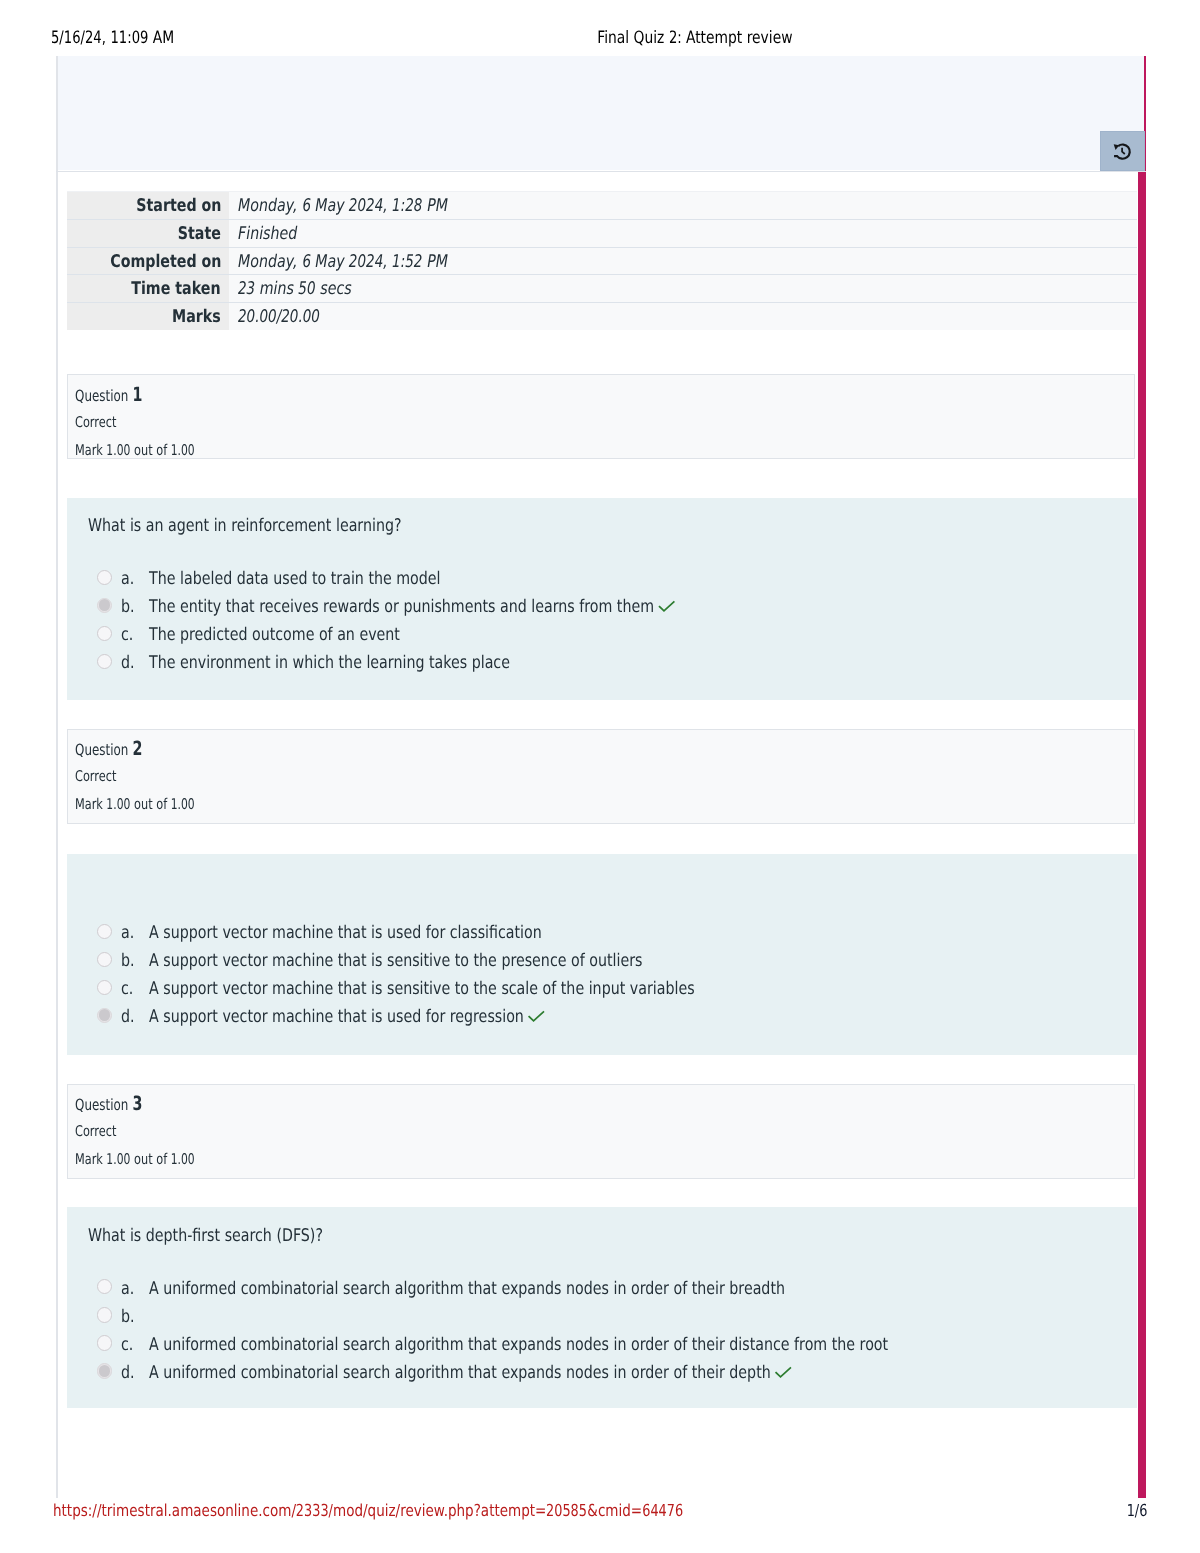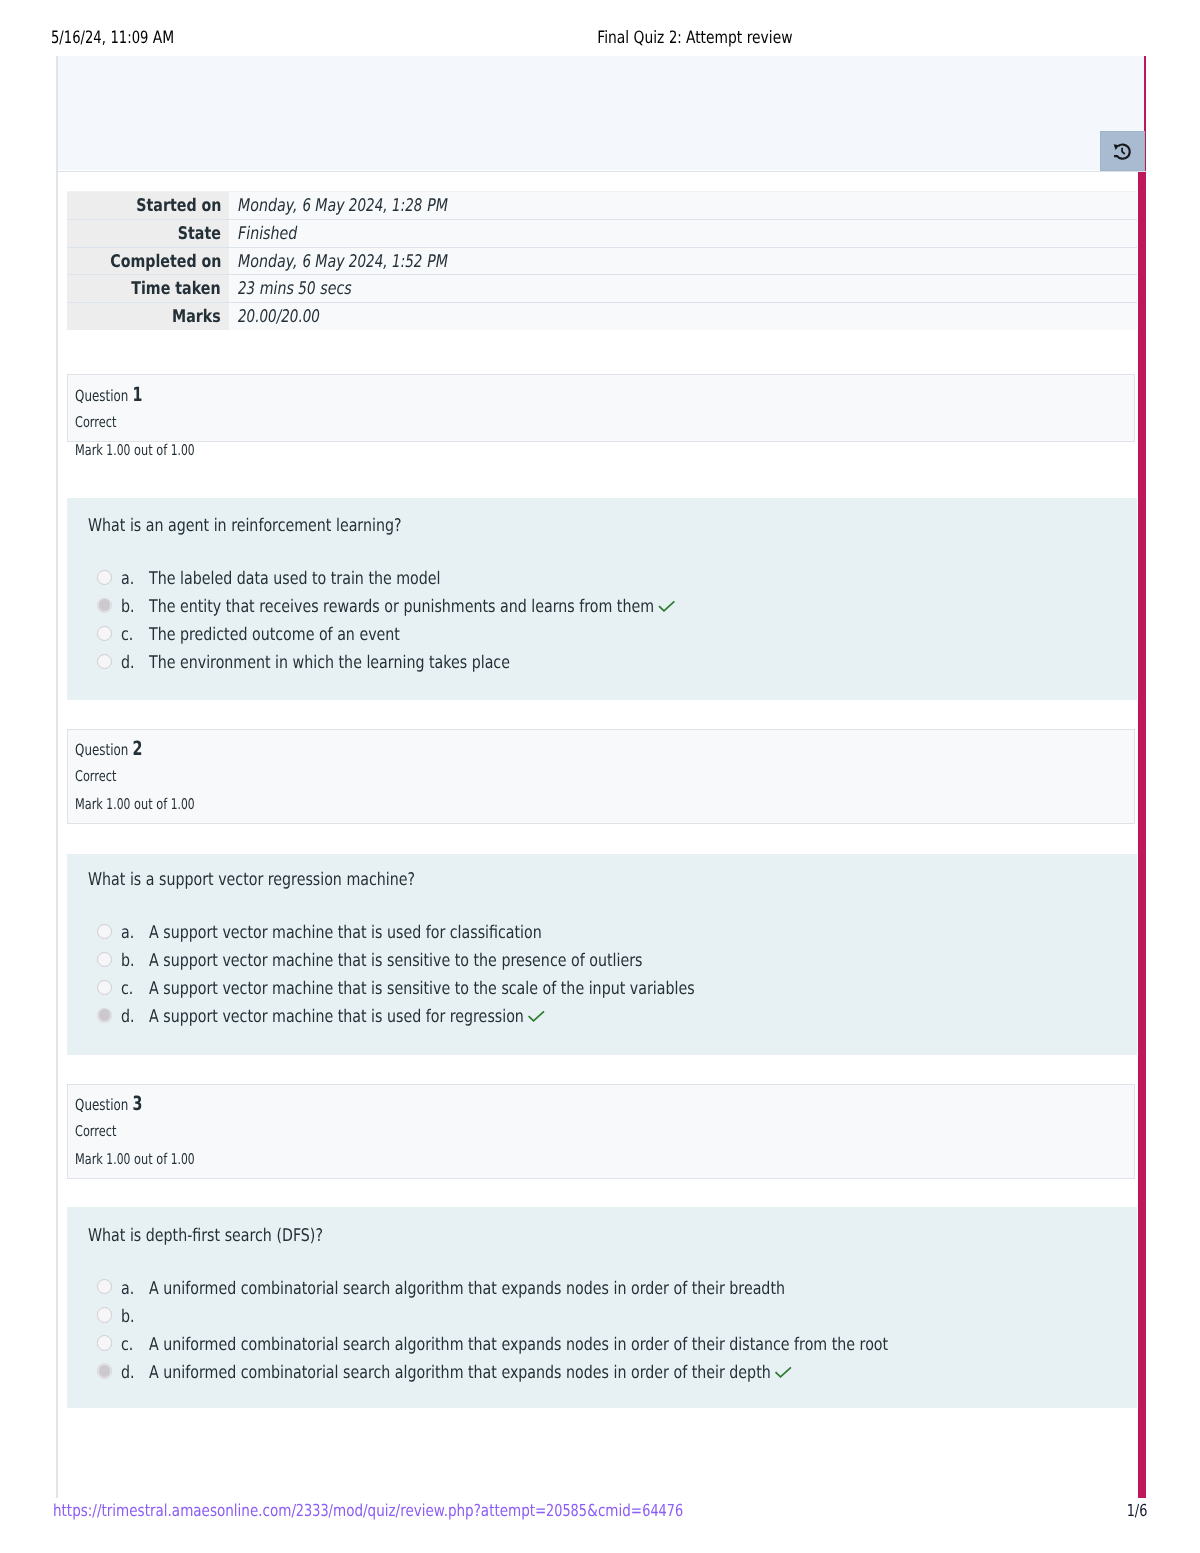--- a/index.html
+++ b/index.html
@@ -14,21 +14,21 @@
   .page { position:relative; width:1200px; height:1553px; overflow:hidden; }
   
   .sq { display:inline-block; transform:scaleX(0.815); transform-origin:left center; white-space:nowrap; }
   .sqc { display:inline-block; transform:scaleX(0.815); transform-origin:center center; white-space:nowrap; }
   .sqr { display:inline-block; transform:scaleX(0.815); transform-origin:right center; white-space:nowrap; }
   .num { display:inline-block; transform:scaleX(0.95); transform-origin:left center; }
 
   
   .ph-date { position:absolute; left:51px; top:28px; font-size:17px; color:#000; }
   .ph-title { position:absolute; left:0; top:28px; width:1390px; text-align:center; font-size:17px; color:#000; }
-  .pf-url { position:absolute; left:53px; top:1501px; font-size:16.6px; color:#8b5cf6; }
+  .pf-url { position:absolute; left:53px; top:1501px; font-size:16.6px; color:#b91c1c; }
   .pf-page { position:absolute; left:0; top:1501px; width:1147px; text-align:right; font-size:16.6px; color:#0f172a; }
 
   
   .card { position:absolute; left:56px; top:56px; width:1090px; height:1442px;
           border-left:2px solid #e1e4e9; border-right:8px solid #be185d; box-sizing:border-box;
           background:#fff; }
   .topbar { position:absolute; left:0; top:0; width:1086px; height:114px; background:#f4f7fc; }
   .topbar-rule { position:absolute; left:-2px; top:115px; width:1090px; height:1.3px; background:#dee2e8; }
   .hist-btn { position:absolute; left:1042px; top:75px; width:45px; height:40px; background:#a8bbd0;
               border:1px solid #9fb3cb; box-sizing:border-box;
@@ -53,21 +53,21 @@
   .qwrap:nth-child(2) { top:672.6px; }
   .qwrap:nth-child(3) { top:1027.6px; }
   .qwrap:nth-child(2) .qinfo, .qwrap:nth-child(3) .qinfo { height:95px; }
   .qwrap:nth-child(2) .qbody { top:125px; height:201px; }
   .qwrap:nth-child(3) .qbody { top:123px; height:201px; }
   .qwrap:nth-child(2) .qtext { top:16.5px; }
   .qwrap:nth-child(2) .answers { top:69.5px; }
   .qwrap:nth-child(3) .qtext { top:19px; }
   .qwrap:nth-child(3) .answers { top:72px; }
   .qinfo { position:absolute; left:9px; top:0; width:1067.5px; box-sizing:border-box;
-           background:#f8f9fa; border:1px solid #dfe3e8; height:68px; }
+           background:#f8f9fa; border:1px solid #dfe3e8; height:85px; }
   .qinfo .qno { position:absolute; left:7px; top:11.5px; font-size:15.6px; line-height:16px; }
   .qinfo .qno b { font-size:19.6px; font-weight:bold; }
   .qinfo .state { position:absolute; left:7px; top:39.5px; font-size:14.8px; line-height:15px; }
   .qinfo .mark { position:absolute; left:7px; top:67.5px; font-size:14.8px; line-height:15px; }
   .qinfo .sq { transform:scaleX(0.765); }
 
   
   .qbody { position:absolute; left:9px; top:124px; width:1069.5px; box-sizing:border-box;
            background:#e7f1f3; height:202px;text-align:right; }
   .qtext { position:absolute; left:21px; top:18px; font-size:17.47px; line-height:20px; }
@@ -164,21 +164,20 @@
             </div>
         </div>
       </div>
         <div class="qwrap">
         <div class="qinfo">
           <div class="qno"><span class="sq"><span>Question</span> <b><span class="num" style="margin-right: -0.7px;">2</span></b></span></div>
           <div class="state"><span class="sq">Correct</span></div>
           <div class="mark"><span class="sq">Mark <span class="num" style="margin-right: -1.65px;">1.00</span> out of <span class="num" style="margin-right: -1.65px;">1.00</span></span></div>
         </div>
         <div class="qbody">
-          <div class="qtext"><span class="sq">What is a support vector regression machine?</span></div>
           <div class="answers">
               <div class="answer">
               <span class="radio"></span>
               <span class="lbl"><span class="sq">a.</span></span>
               <span class="txt"><span class="sq"><span>A support vector machine that is used for classification</span></span></span>
             </div>
               <div class="answer">
               <span class="radio"></span>
               <span class="lbl"><span class="sq">b.</span></span>
               <span class="txt"><span class="sq"><span>A support vector machine that is sensitive to the presence of outliers</span></span></span>

